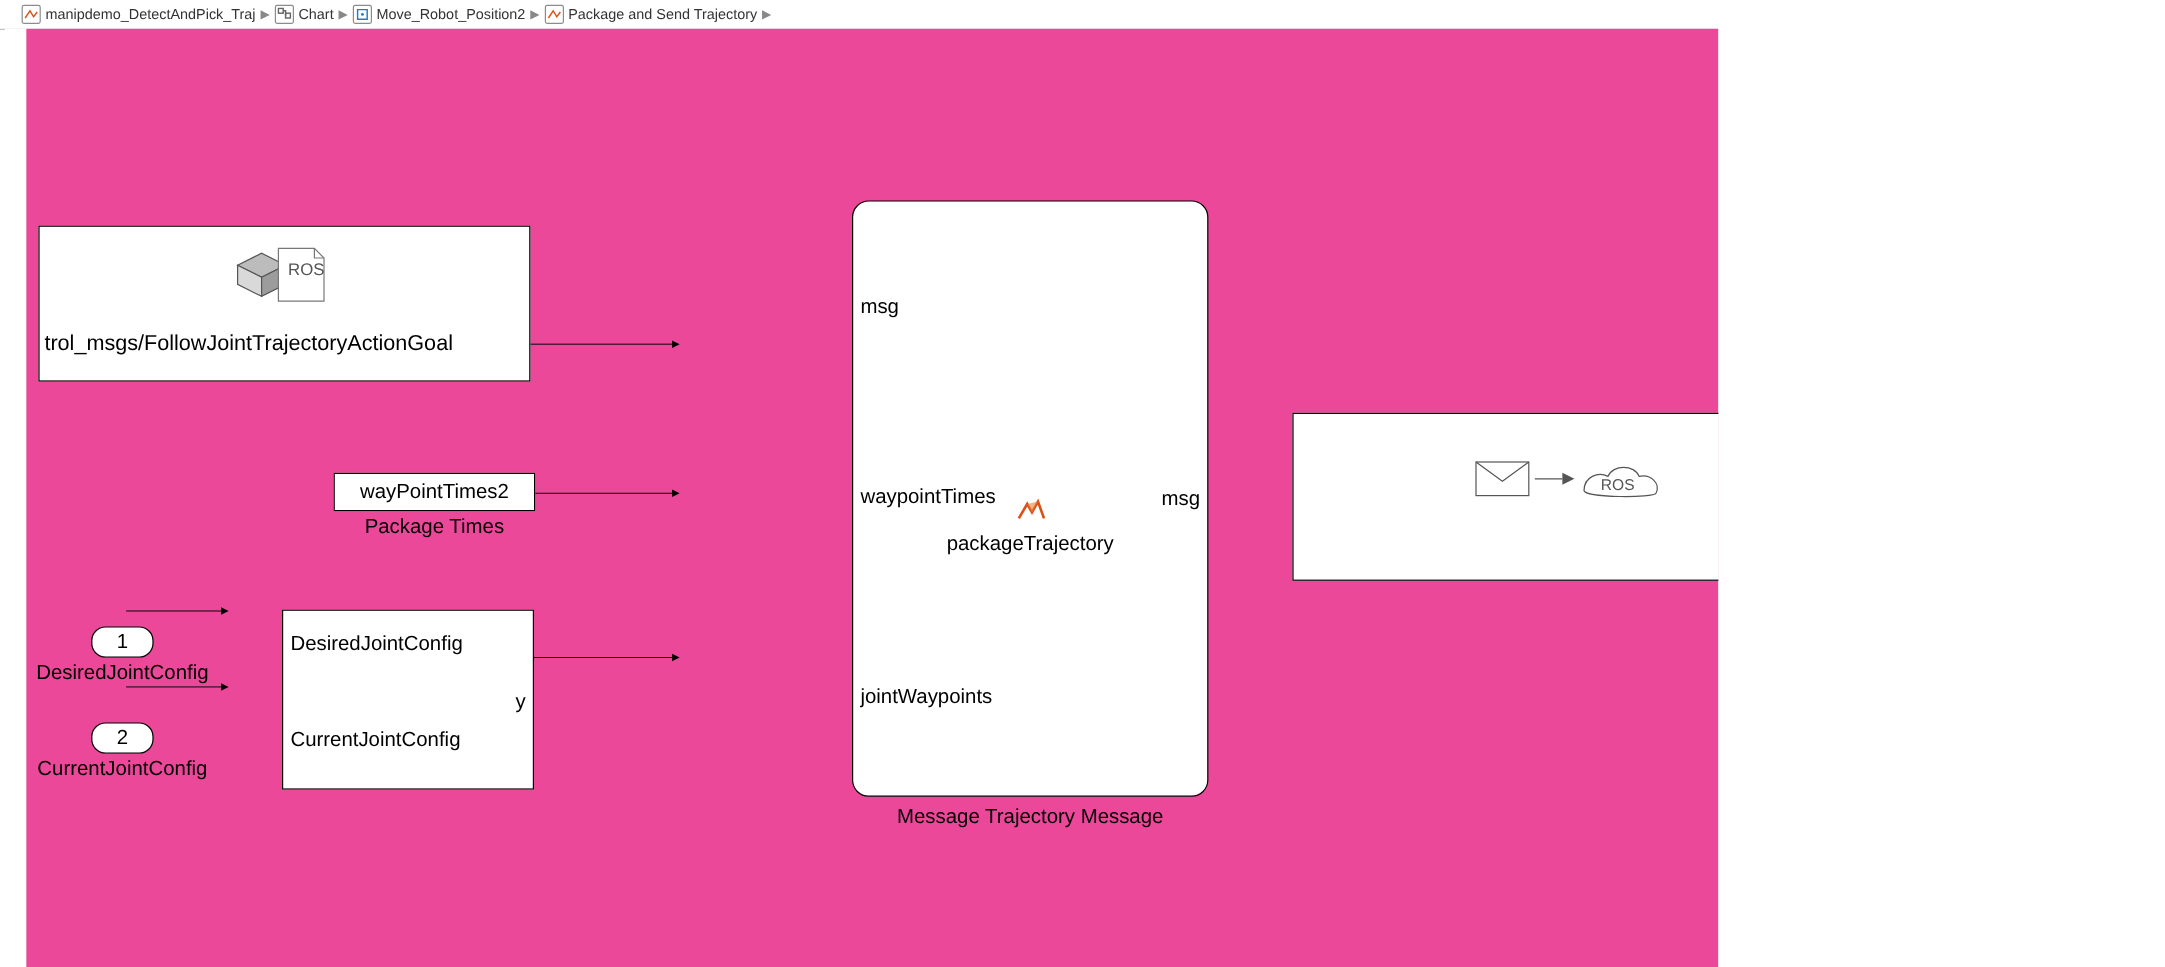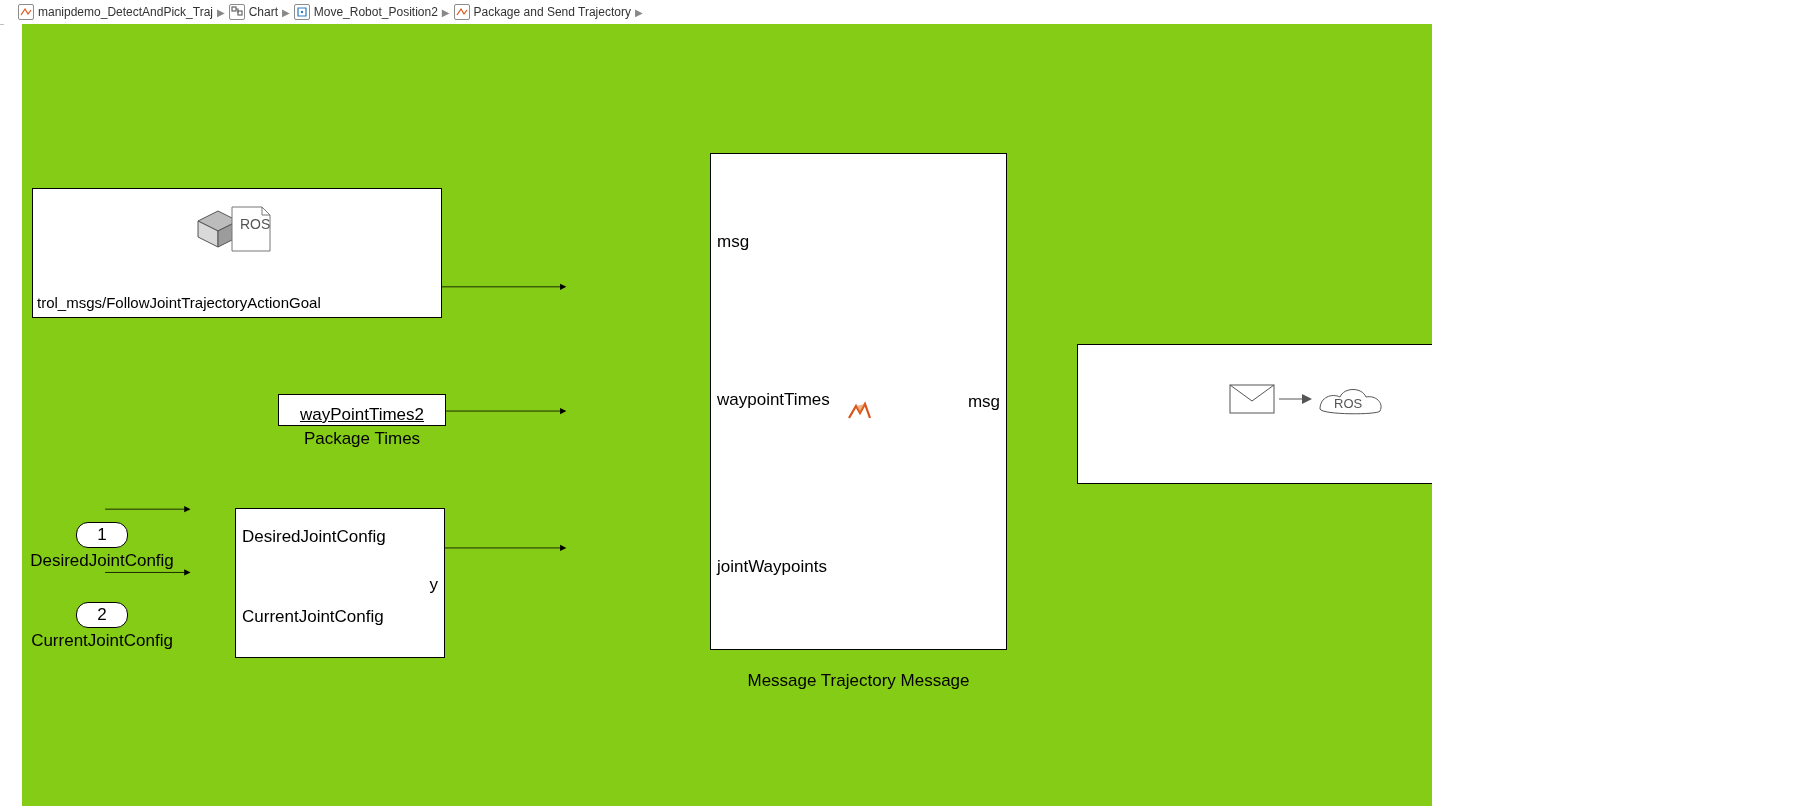--- a/index.html
+++ b/index.html
@@ -75,21 +75,21 @@
     border-right: 1px solid #ccc;
     border-bottom: 1px solid #ccc;
     background: #e9e9e9;
   }
 
   
   .canvas {
     position: absolute;
     left: 22px; right: 0;
     top: 24px; bottom: 0;
-    background: #84cc16;
+    background: #ec4899;
   }
 
   .block {
     position: absolute;
     border: 1px solid #000;
     background: #fff;
     box-sizing: border-box;
   }
   .label {
     position: absolute;
@@ -102,54 +102,53 @@
     left: 10px; top: 164px;
     width: 410px; height: 130px;
     display: flex; flex-direction: column;
     align-items: center;
   }
   .ros-msg .ros-icon {
     margin-top: 10px;
   }
   .ros-msg .caption {
     position: absolute;
-    left: 4px; bottom: 6px;
-    font-size: 15px;
+    left: 4px; bottom: 20px;
+    font-size: 18px;
     margin-top: 21px;
   }
 
   
   .wpt-block {
     left: 256px; top: 370px;
     width: 168px; height: 32px;
-    display: flex; align-items: flex-end; justify-content: center;
-    font-size: 17px;
-    text-decoration: underline;
+    display: flex; align-items: center; justify-content: center;
+    font-size: 17px;
   }
 
   
   .fcn-block {
     left: 213px; top: 484px;
     width: 210px; height: 150px;
   }
   .fcn-port {
     position: absolute;
     font-size: 17px;
   }
   .fcn-center {
     position: absolute;
     left: 0; right: 0; top: 70px;
     text-align: center;
     font-size: 17px;
   }
 
   
   .pkg-block {
-    left: 688px; top: 129px;
-    width: 297px; height: 497px;
+    left: 688px; top: 143px;
+    width: 297px; height: 497px; border-radius: 14px;
   }
   .pkg-port {
     position: absolute;
     font-size: 17px;
   }
   .pkg-center {
     position: absolute;
     left: 0; right: 0; top: 50%;
     transform: translateY(-2px);
     text-align: center;
@@ -306,20 +305,21 @@
       <span class="pkg-port" style="left:6px; top:236px;">waypointTimes</span>
       <span class="pkg-port" style="left:6px; bottom:72px;">jointWaypoints</span>
       <span class="pkg-port" style="right:6px; top:238px;">msg</span>
       <div class="pkg-center">
         <span class="ml-icon">
           <svg width="26" height="22" viewBox="0 0 26 22">
             <path d="M3 18 L10 6 L14 13 L19 4 L24 18" fill="none" stroke="#d95319" stroke-width="2.2"></path>
             <path d="M10 6 L14 13 L19 4" fill="#e8833a" opacity="0.6"></path>
           </svg>
         </span>
+        <div style="margin-top:2px;">packageTrajectory</div>
       </div>
     </div>
     <div class="label" style="left:688px; top:647px; width:297px;">Message Trajectory Message</div>
 
     <div class="block pub-block">
       <div style="margin-top:30px;">
         <svg width="170" height="48" viewBox="0 0 170 48">
           <rect x="6" y="10" width="44" height="28" fill="#fff" stroke="#555"></rect>
           <path d="M6 10 L28 26 L50 10" fill="none" stroke="#555"></path>
           <path d="M55 24 H78" stroke="#555"></path>

